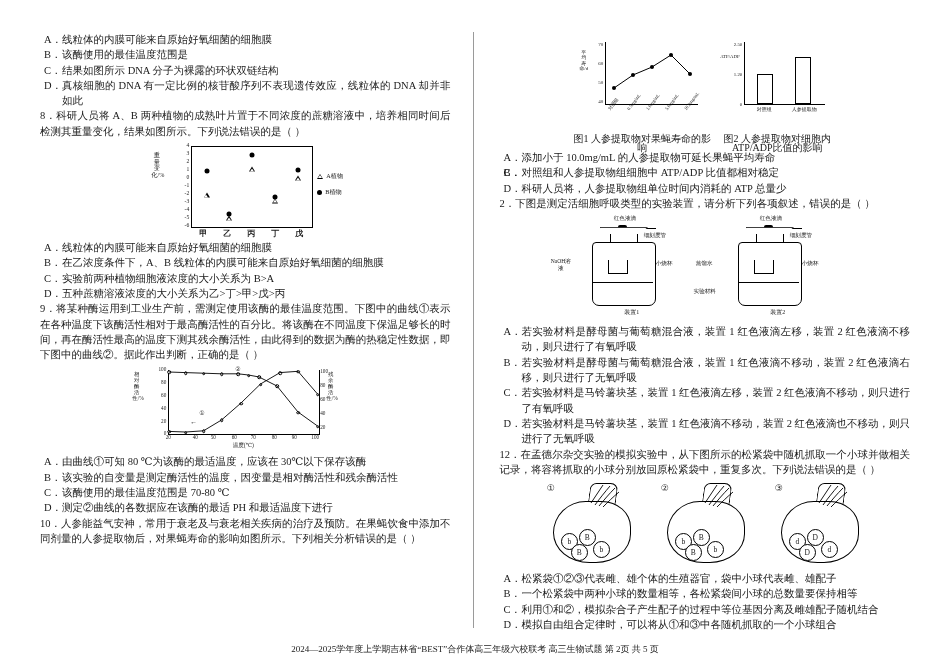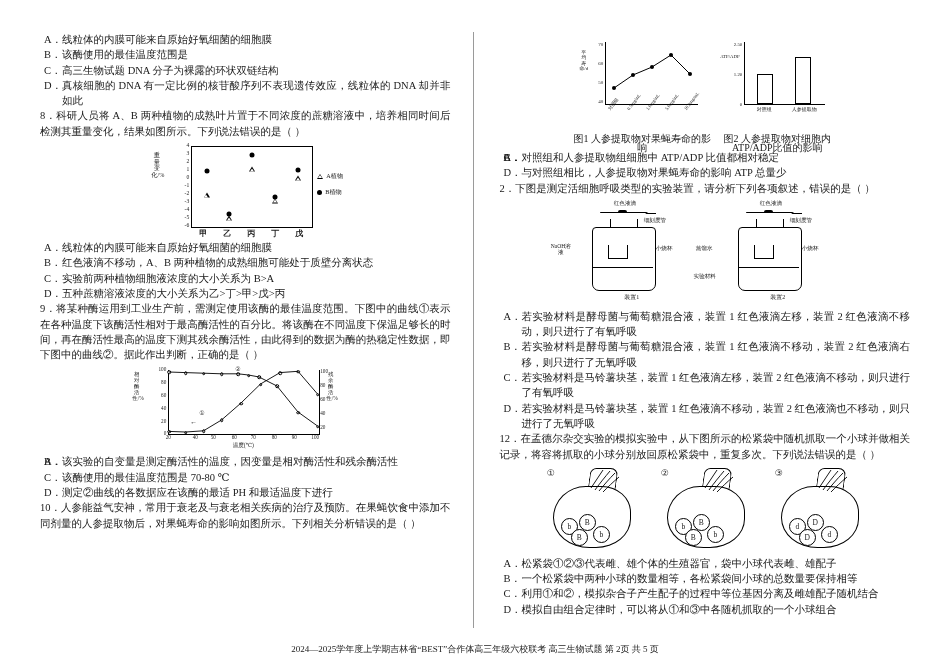--- a/index.html
+++ b/index.html
@@ -97,21 +97,21 @@
 <body>
 
 <div class="page">
   <div class="cols">
 
     <div class="col left">
 
       <div class="blk">
         <p class="opt"><span class="lab">A．</span><span>线粒体的内膜可能来自原始好氧细菌的细胞膜</span></p>
         <p class="opt"><span class="lab">B．</span><span>该酶使用的最佳温度范围是</span></p>
-        <p class="opt"><span class="lab">C．</span><span>高三生物试题 DNA 分子为裸露的环状双链结构</span></p>
+        <p class="opt"><span class="lab">C．</span><span>结果如图所示 DNA 分子为裸露的环状双链结构</span></p>
         <p class="opt"><span class="lab">D．</span><span>真核细胞的 DNA 有一定比例的核苷酸序列不表现遗传效应，线粒体的 DNA 却并非如此</span></p>
       </div>
 
       <p class="qtext"><span class="qn">8．</span><span>科研人员将 A、B 两种植物的成熟叶片置于不同浓度的蔗糖溶液中，培养相同时间后检测其重量变化，结果如图所示。下列说法错误的是（    ）</span></p>
 
       <div class="scatter">
         <div class="sc-ylab">重量变化/%</div>
         <div class="sc-ticks">
           <span style="top:4px">4</span>
           <span style="top:12px">3</span>
@@ -173,21 +173,21 @@
             </div>
           <div>
               <span class="dot"></span>
               <span>B植物</span>
             </div>
         </div>
       </div>
 
       <div class="blk">
         <p class="opt"><span class="lab">A．</span><span>线粒体的内膜可能来自原始好氧细菌的细胞膜</span></p>
-        <p class="opt"><span class="lab">B．</span><span>红色液滴不移动，A、B 两种植物的成熟细胞可能处于质壁分离状态</span></p>
+        <p class="opt"><span class="lab">B．</span><span>在乙浓度条件下，A、B 线粒体的内膜可能来自原始好氧细菌的细胞膜</span></p>
         <p class="opt"><span class="lab">C．</span><span>实验前两种植物细胞液浓度的大小关系为 B&gt;A</span></p>
         <p class="opt"><span class="lab">D．</span><span>五种蔗糖溶液浓度的大小关系为乙&gt;丁&gt;甲&gt;戊&gt;丙</span></p>
       </div>
 
       <p class="qtext"><span class="qn">9．</span><span>将某种酶运用到工业生产前，需测定使用该酶的最佳温度范围。下图中的曲线①表示在各种温度下该酶活性相对于最高酶活性的百分比。将该酶在不同温度下保温足够长的时间，再在酶活性最高的温度下测其残余酶活性，由此得到的数据为酶的热稳定性数据，即下图中的曲线②。据此作出判断，正确的是（    ）</span></p>
 
       <div class="enz">
         <div class="enz-yl">相对酶活性/%</div>
         <div class="enz-yr">残余酶活性/%</div>
         <div class="enz-tl">
@@ -242,21 +242,21 @@
           <span style="left:66px">60</span>
           <span style="left:85px">70</span>
           <span style="left:106px">80</span>
           <span style="left:126px">90</span>
           <span style="left:147px">100</span>
         </div>
         <div class="enz-xlab">温度(℃)</div>
       </div>
 
       <div class="blk">
-        <p class="opt"><span class="lab">A．</span></p>
+        <p class="opt"><span class="lab">A．</span><span>由曲线①可知 80 ℃为该酶的最适温度，应该在 30℃以下保存该酶</span></p>
         <p class="opt"><span class="lab">B．</span><span>该实验的自变量是测定酶活性的温度，因变量是相对酶活性和残余酶活性</span></p>
         <p class="opt"><span class="lab">C．</span><span>该酶使用的最佳温度范围是 70-80 ℃</span></p>
         <p class="opt"><span class="lab">D．</span><span>测定②曲线的各数据应在该酶的最适 PH 和最适温度下进行</span></p>
       </div>
 
       <p class="qtext"><span class="qn">10．</span><span>人参能益气安神，常用于衰老及与衰老相关疾病的治疗及预防。在果蝇饮食中添加不同剂量的人参提取物后，对果蝇寿命的影响如图所示。下列相关分析错误的是（    ）</span></p>
     </div>
 
     <div class="col right">
 
@@ -302,24 +302,24 @@
           </div>
           <div class="bc-xl">
             <span>对照组</span>
             <span>人参提取物</span>
           </div>
           <div class="caption" style="position:absolute;left:-12px;top:98px;width:146px">图2 人参提取物对细胞内ATP/ADP比值的影响</div>
         </div>
       </div>
 
       <div class="blk" style="margin-top:6px">
-        <p class="opt"><span class="lab">A．</span></p>
+        <p class="opt"><span class="lab">A．</span><span>添加小于 10.0mg/mL 的人参提取物可延长果蝇平均寿命</span></p>
         <p class="opt"><span class="lab">B．</span></p>
         <p class="opt"><span class="lab">C．</span><span>对照组和人参提取物组细胞中 ATP/ADP 比值都相对稳定</span></p>
-        <p class="opt"><span class="lab">D．</span><span>与对照组相比，人参提取物对果蝇寿命的影响 ATP 总量少</span></p>
+        <p class="opt"><span class="lab">D．</span><span>科研人员将，人参提取物组单位时间内消耗的 ATP 总量少</span></p>
       </div>
 
       <p class="qtext"><span class="qn">2．</span><span>下图是测定活细胞呼吸类型的实验装置，请分析下列各项叙述，错误的是（    ）</span></p>
 
       <div class="app-wrap">
         <div class="app">
           <div class="drop"></div>
           <div class="tubeH"></div>
           <div class="tube"></div>
           <div class="funnel"></div>

